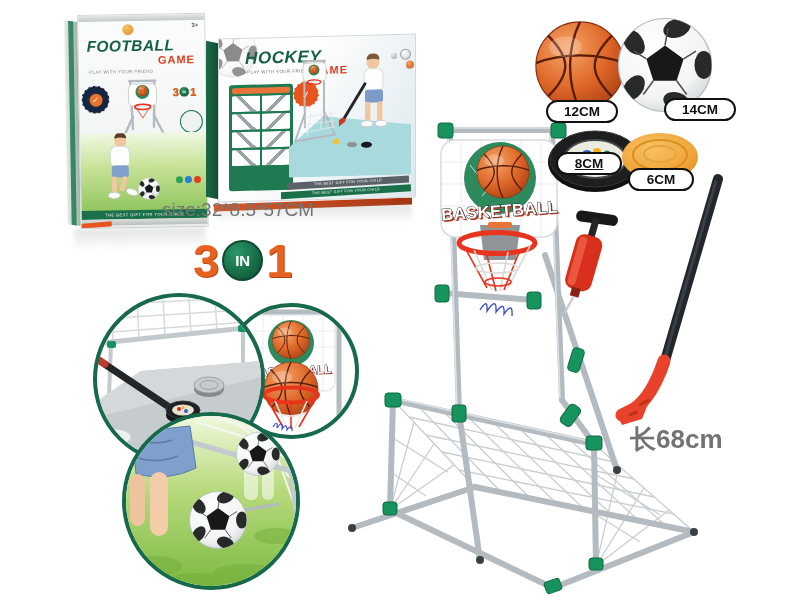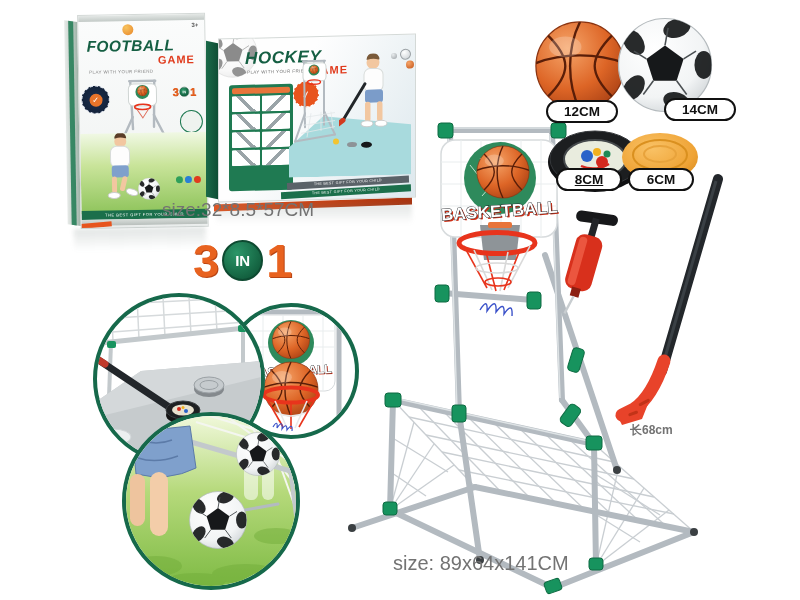--- a/index.html
+++ b/index.html
@@ -503,21 +503,21 @@
   <svg class="abs" style="left:545px;top:126px;" width="100" height="70" viewBox="0 0 100 70">
     <ellipse cx="50" cy="36" rx="47" ry="30" fill="#101113"></ellipse>
     <ellipse cx="50" cy="33" rx="45" ry="28" fill="#1c1e20" stroke="#35383b"></ellipse>
     <ellipse cx="50" cy="33" rx="31" ry="19" fill="#e9ecde" stroke="#44484b" stroke-width="2"></ellipse>
     <circle cx="42" cy="30" r="6" fill="#2a63c9"></circle>
       <circle cx="57" cy="36" r="6" fill="#d42a1e"></circle>
     <circle cx="52" cy="26" r="4" fill="#f2b01e"></circle>
       <circle cx="62" cy="28" r="3.5" fill="#1f8a55"></circle>
     <path d="M36,40 q14,6 28,-2" stroke="#d42a1e" stroke-width="2.4" fill="none"></path>
   </svg>
-  <div class="pill" style="left:556px;top:168px;width:62px;text-decoration:underline;">8CM</div>
+  <div class="pill" style="left:556px;top:152px;width:62px;text-decoration:underline;">8CM</div>
 
   <svg class="abs" style="left:618px;top:128px;" width="84" height="58" viewBox="0 0 84 58">
     <defs>
         <radialGradient id="discG" cx="40%" cy="32%" r="80%">
       <stop offset="0" stop-color="#f9c266"></stop>
           <stop offset="0.7" stop-color="#efa335"></stop>
       <stop offset="1" stop-color="#d88a1e"></stop>
         </radialGradient>
       </defs>
     <ellipse cx="42" cy="29" rx="38" ry="24" fill="url(#discG)"></ellipse>
@@ -542,18 +542,17 @@
   <svg class="abs" style="left:608px;top:165px;" width="125" height="268" viewBox="0 0 125 268">
     <line x1="110" y1="14" x2="54" y2="206" stroke="#23272b" stroke-width="10" stroke-linecap="round"></line>
     <line x1="108" y1="16" x2="56" y2="196" stroke="#3a4045" stroke-width="3"></line>
     <path d="M56,196 Q44,232 26,244 L14,250" stroke="#e8432a" stroke-width="13" stroke-linecap="round" fill="none"></path>
     <polygon points="30,236 18,244 10,252 14,260 34,254 46,224" fill="#e8432a"></polygon>
     <g fill="#c23318">
         <rect x="30" y="236" width="12" height="3" rx="1.5" transform="rotate(-28 36 237)"></rect>
     <rect x="20" y="247" width="10" height="3" rx="1.5" transform="rotate(-20 25 248)"></rect>
       </g>
   </svg>
-  <div class="sizetext" style="left:630px;top:422px;font-size:12px;font-weight:600;">长68cm</div>
-
-  
-  <div class="sizetext" style="left:393px;top:552px;font-size:20px;">size: 89x64x141CM</div>
+  <div class="sizetext" style="left:630px;top:422px;font-size:26px;font-weight:600;">长68cm</div>
+
+  
 
 </div>
 
 </body></html>

